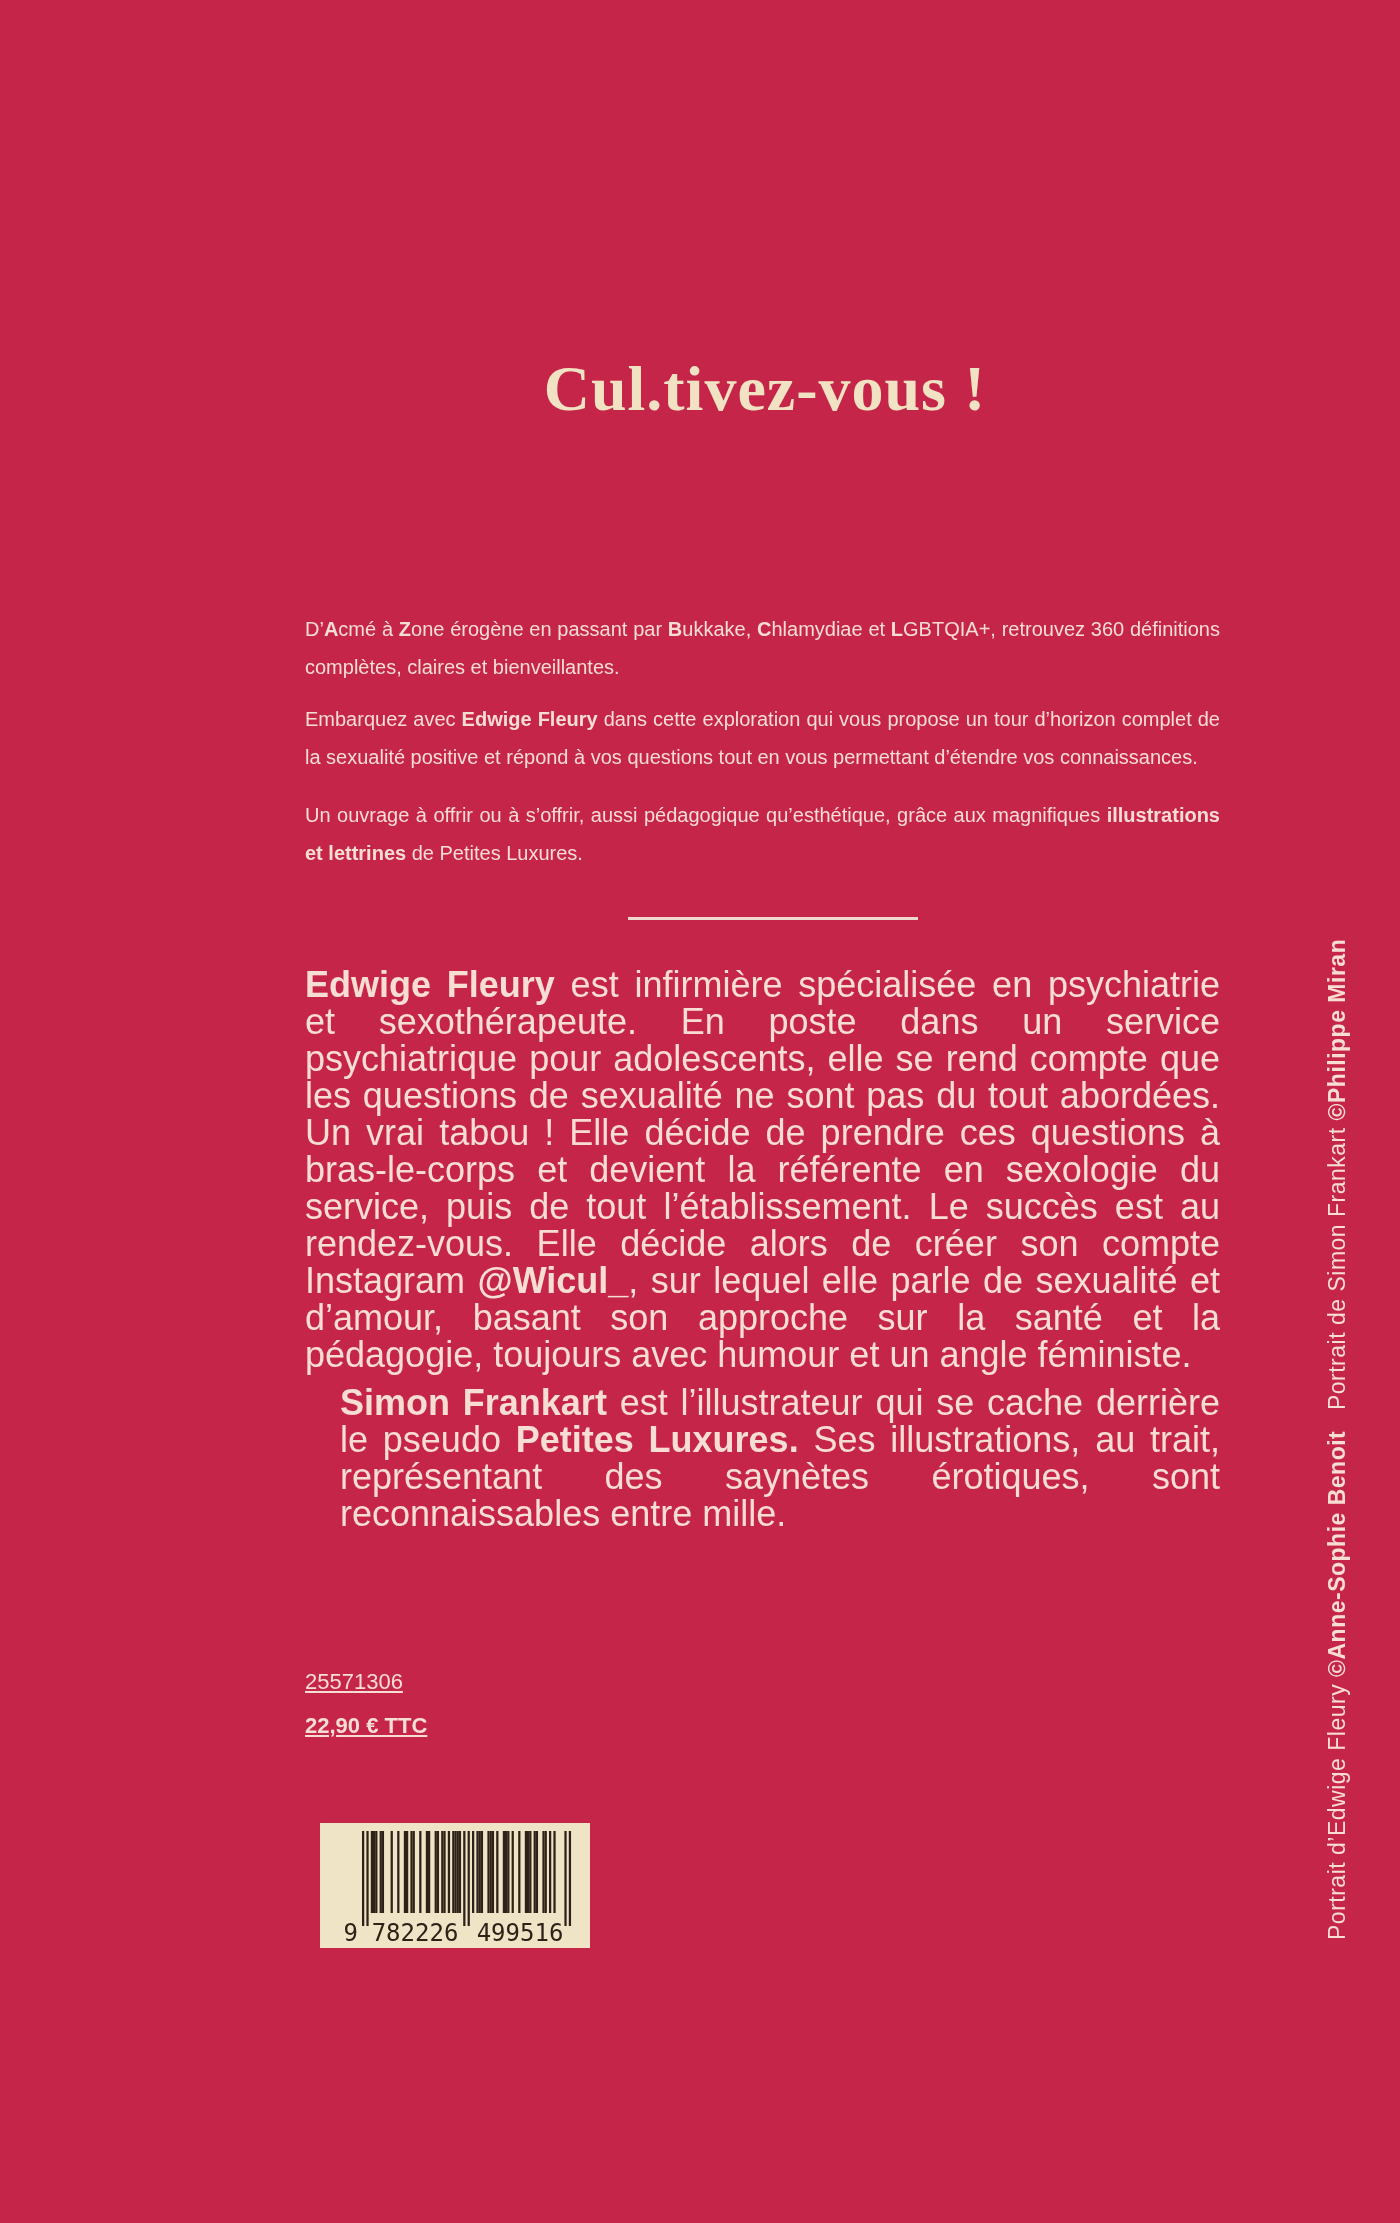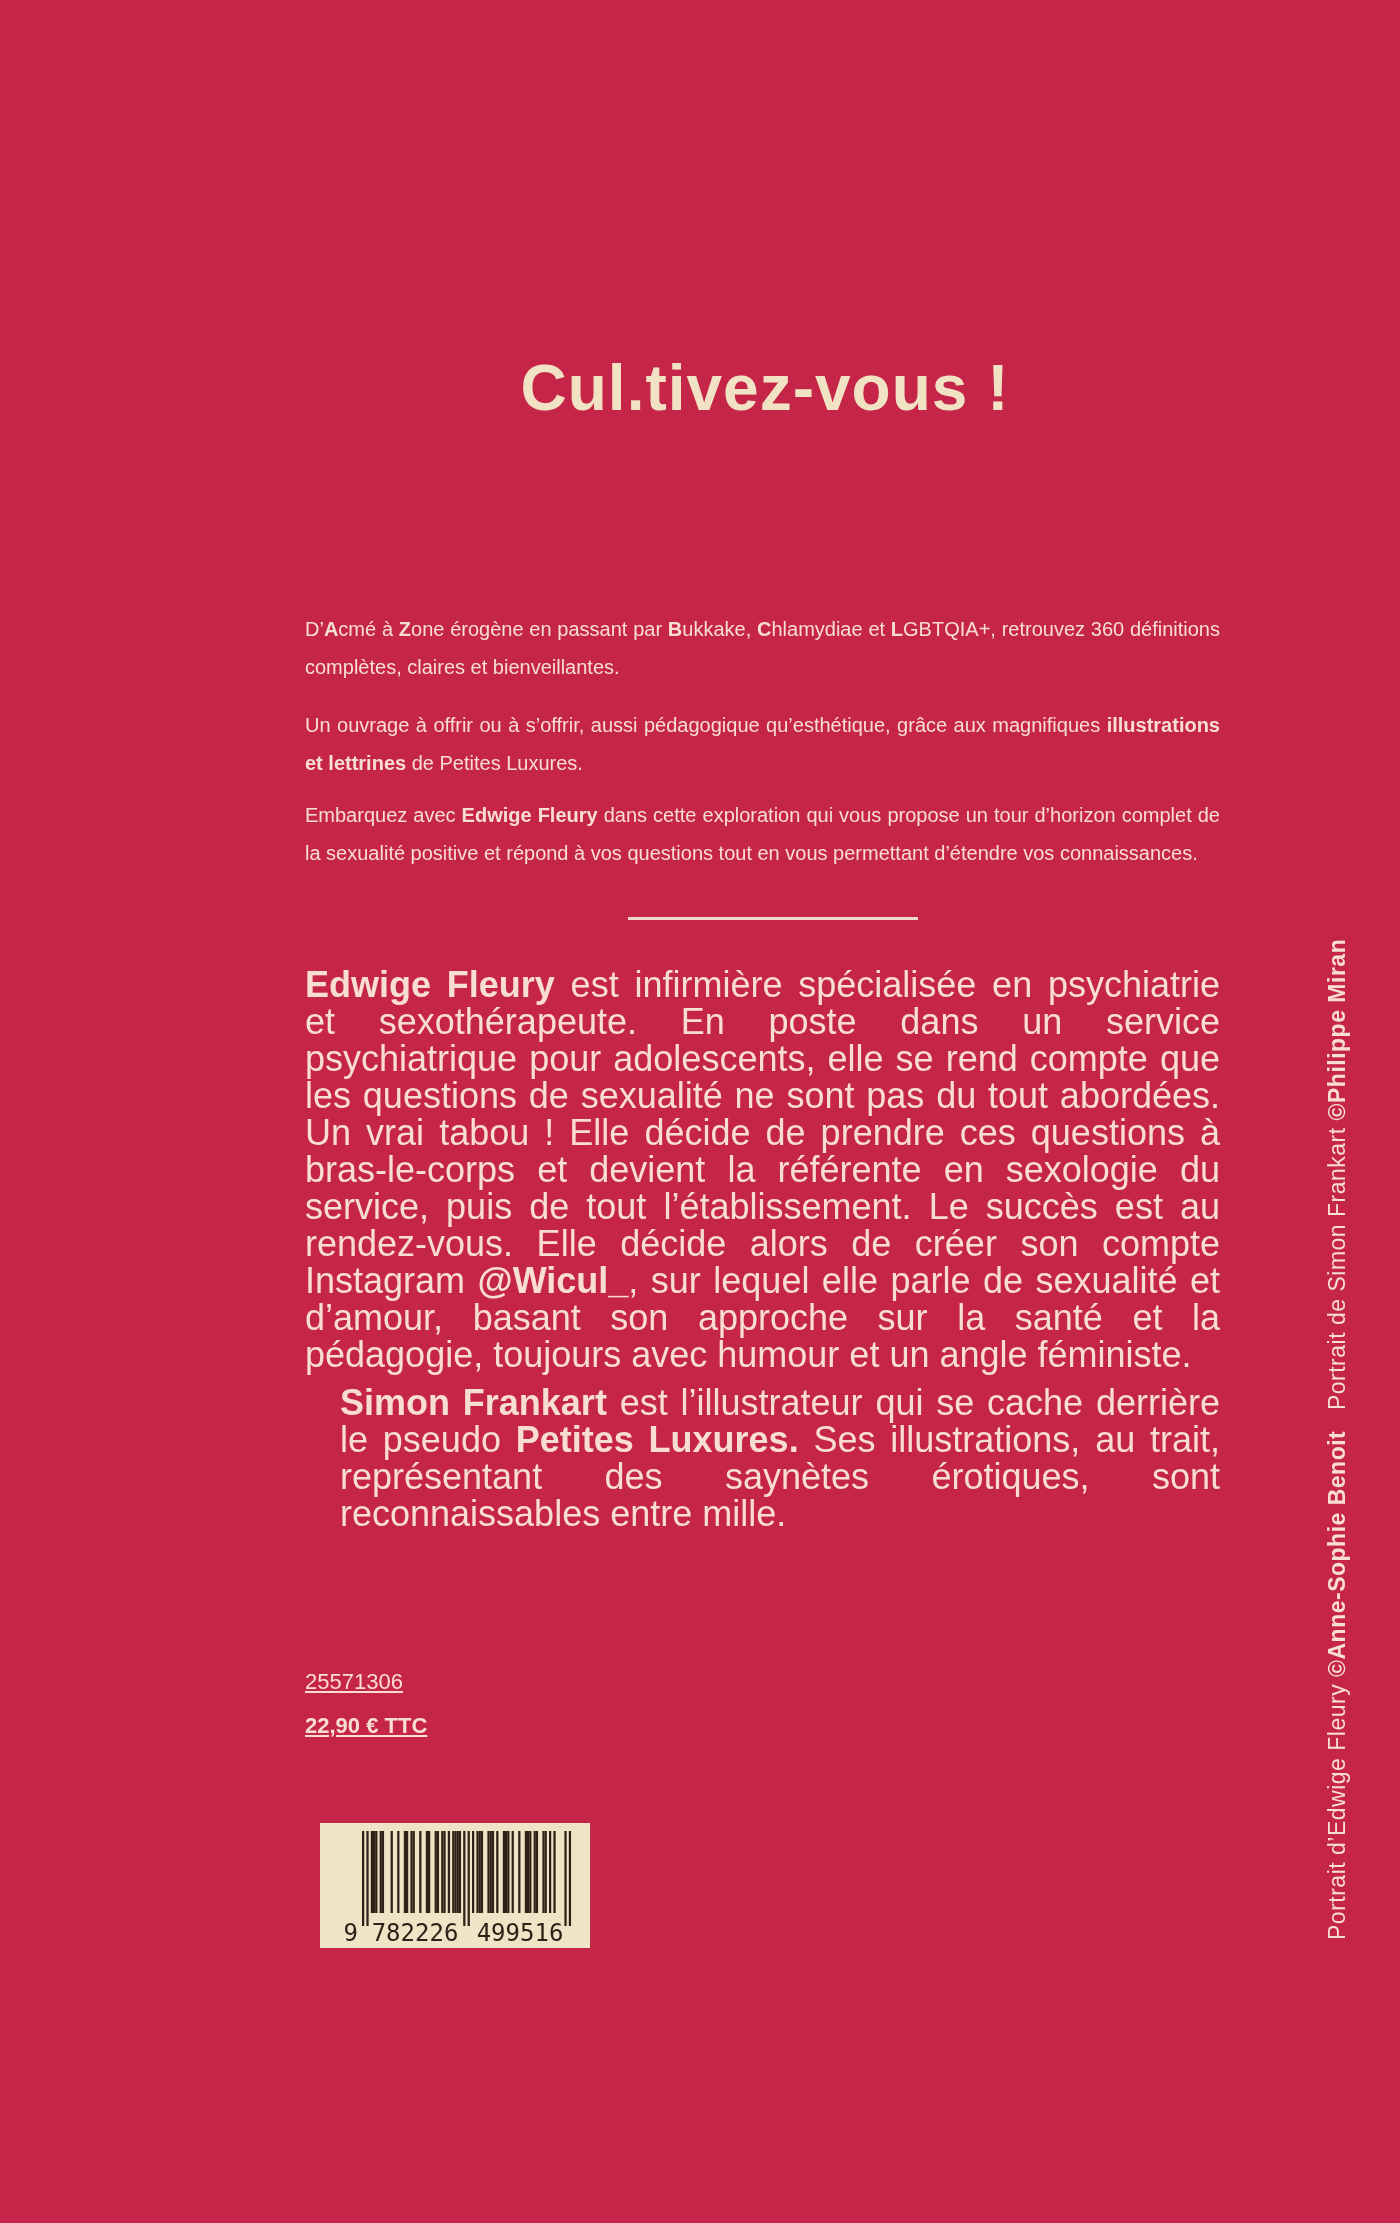--- a/index.html
+++ b/index.html
@@ -22,20 +22,21 @@
     -webkit-font-smoothing:antialiased;
   }
   .book-title{
     position:absolute;
     top:312px;left:240px;width:1050px;
     text-align:center;
     font-size:64px;line-height:1.05;
     font-weight:bold;
     letter-spacing:1px;
     color:var(--cream);
+    font-family:Liberation Serif, serif;
   }
   .intro-tagline{
     position:absolute;
     top:490px;left:205px;width:1120px;
     text-align:center;
     font-size:33px;line-height:38px;
     font-weight:bold;
     color:var(--cream);
   }
   .column{
@@ -91,22 +92,22 @@
 </head>
 <body>
 
 <div class="page">
 
   <h1 class="book-title">Cul.tivez-vous !</h1>
 
 
   <div class="column">
     <p class="para"><span>D’</span><span class="seg-bold">A</span><span>cmé à </span><span class="seg-bold">Z</span><span>one érogène en passant par </span><span class="seg-bold">B</span><span>ukkake, </span><span class="seg-bold">C</span><span>hlamydiae et </span><span class="seg-bold">L</span><span>GBTQIA+, retrouvez 360 définitions complètes, claires et bienveillantes.</span></p>
+    <p class="para"><span>Embarquez avec </span><span class="seg-bold">Edwige Fleury</span><span> dans cette exploration qui vous propose un tour d’horizon complet de la sexualité positive et répond à vos questions tout en vous permettant d’étendre vos connaissances.</span></p>
     <p class="para ouvrage"><span>Un ouvrage à offrir ou à s’offrir, aussi pédagogique qu’esthétique, grâce aux magnifiques </span><span class="seg-bold">illustrations et lettrines</span><span> de Petites Luxures.</span></p>
-    <p class="para"><span>Embarquez avec </span><span class="seg-bold">Edwige Fleury</span><span> dans cette exploration qui vous propose un tour d’horizon complet de la sexualité positive et répond à vos questions tout en vous permettant d’étendre vos connaissances.</span></p>
 
     <hr class="section-divider">
 
     <p class="bio"><span class="seg-bold">Edwige Fleury</span><span> est infirmière spécialisée en psychiatrie et sexothérapeute. En poste dans un service psychiatrique pour adolescents, elle se rend compte que les questions de sexualité ne sont pas du tout abordées. Un vrai tabou ! Elle décide de prendre ces questions à bras-le-corps et devient la référente en sexologie du service, puis de tout l’établissement. Le succès est au rendez-vous. Elle décide alors de créer son compte Instagram </span><span class="seg-bold">@Wicul_</span><span>, sur lequel elle parle de sexualité et d’amour, basant son approche sur la santé et la pédagogie, toujours avec humour et un angle féministe.</span></p>
     <p class="bio"><span class="seg-bold">Simon Frankart</span><span> est l’illustrateur qui se cache derrière le pseudo </span><span class="seg-bold">Petites Luxures.</span><span> Ses illustrations, au trait, représentant des saynètes érotiques, sont reconnaissables entre mille.</span></p>
   </div>
 
   <div class="codes">
     <div>25571306</div>
     <div class="price">22,90 € TTC</div>

